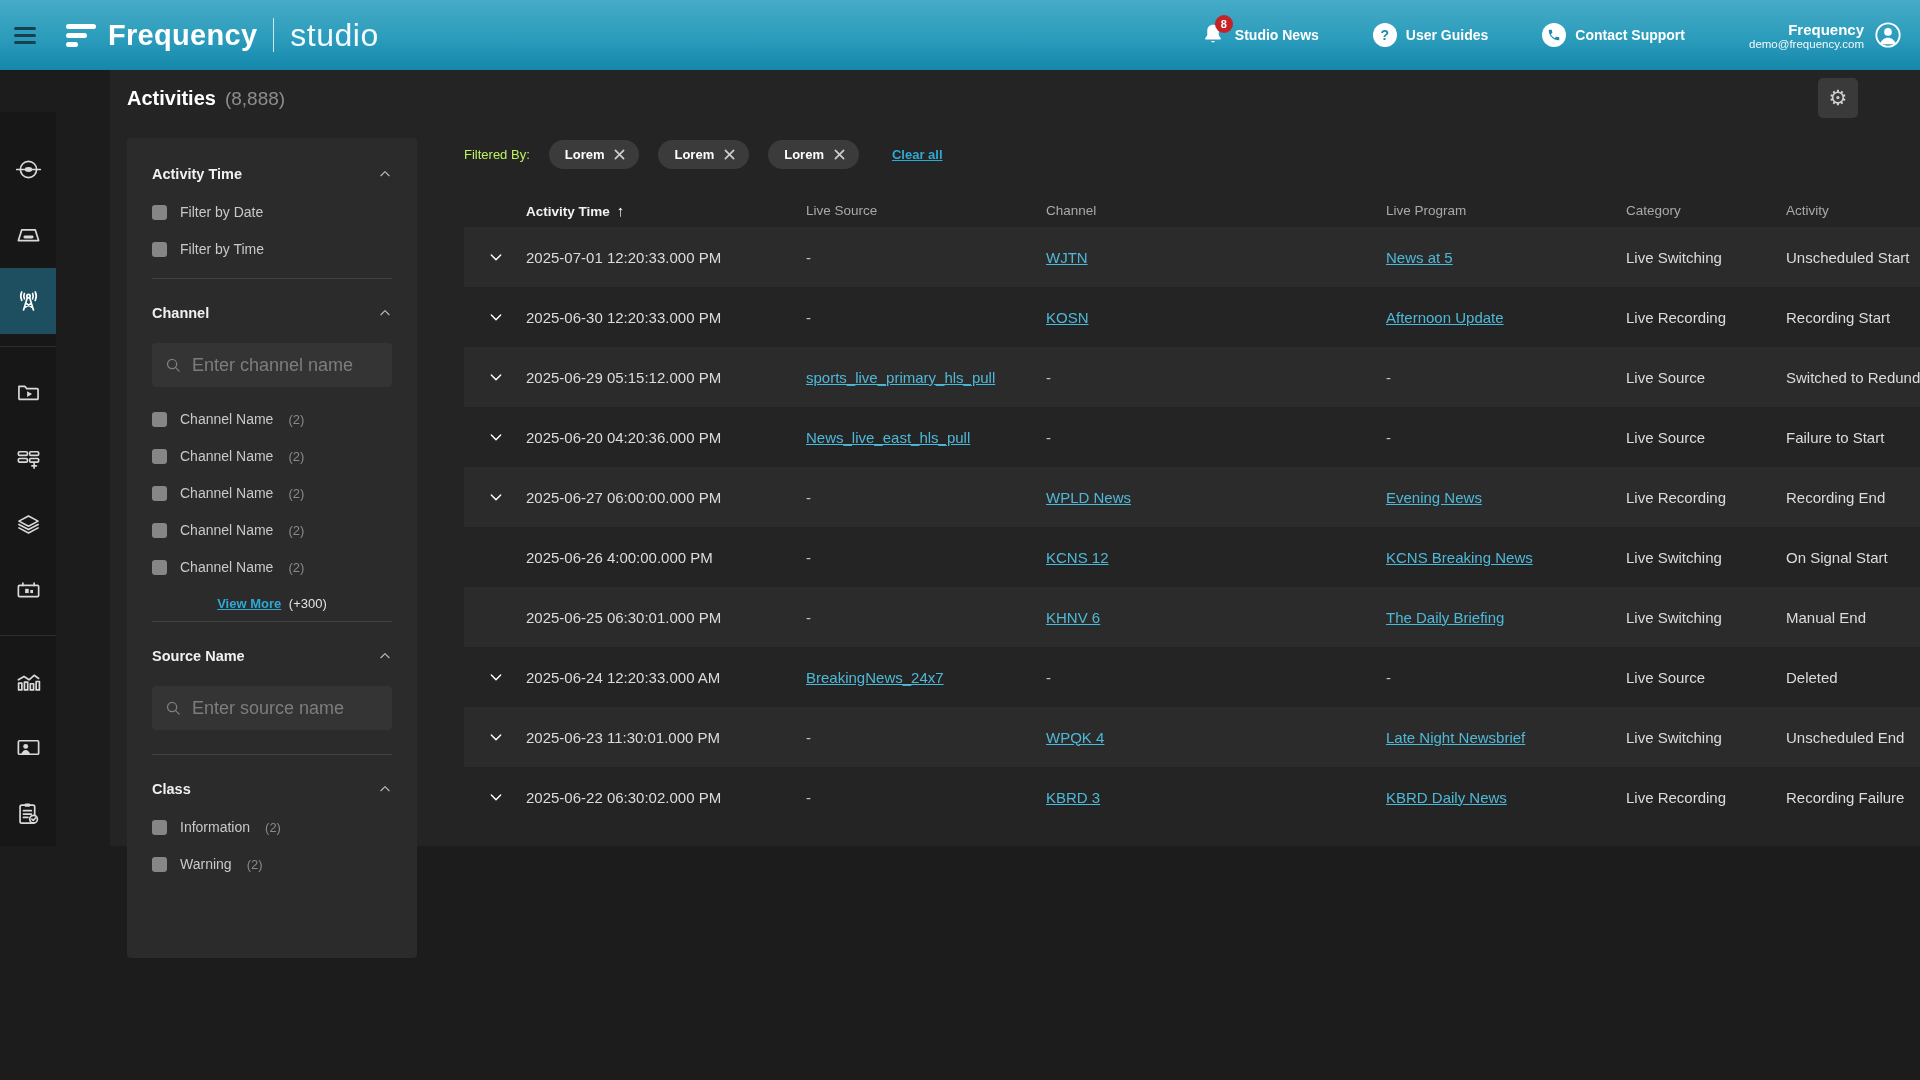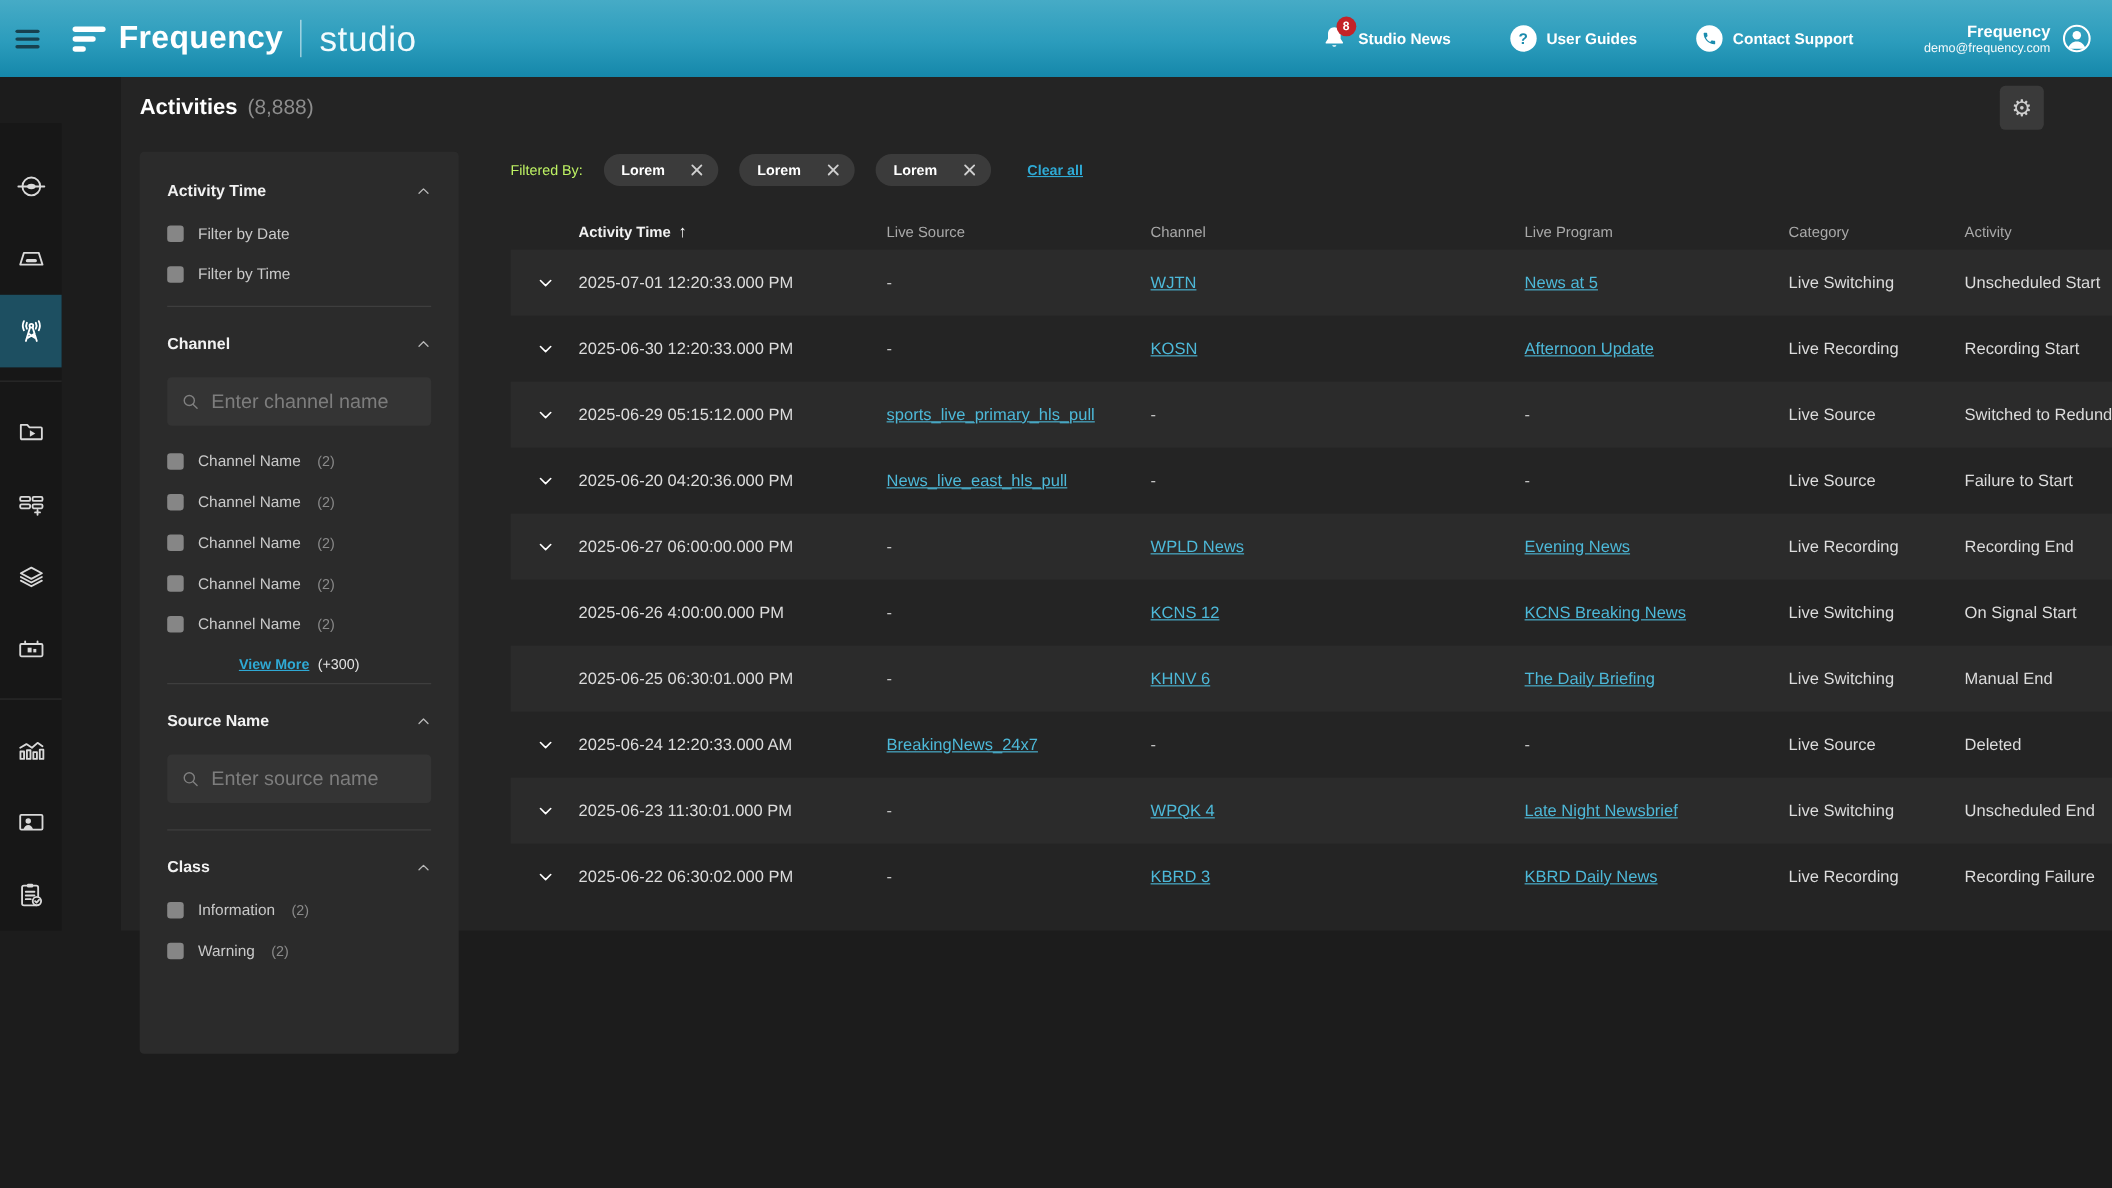--- a/index.html
+++ b/index.html
@@ -80,21 +80,21 @@
     font-family:"Liberation Sans","DejaVu Sans",sans-serif; }
   .fsearch input::placeholder { color:#7d7d7d; }
   .viewmore-row { text-align:center; font-size:13px; margin:2px 0 10px; }
   .viewmore-link { color:#2fa9d4; font-weight:700; text-decoration:underline; }
   .viewmore-count { color:#e2e2e2; font-weight:400; margin-left:4px; }
 
   
   .table-zone { flex:1; min-width:0; overflow:hidden; }
   .filterbar { display:flex; align-items:center; gap:19px; margin:2px 0 24px; }
   .filterbar-label { color:#bef264; font-size:13px; }
-  .chip { display:flex; align-items:center; gap:24px; background:#3b3b3b; border-radius:16px;
+  .chip { display:flex; align-items:center; gap:10px; background:#3b3b3b; border-radius:16px;
     padding:7px 14px 7px 16px; color:#fff; font-size:13px; font-weight:700; cursor:pointer; }
   .chip svg { width:11px; height:11px; stroke:#cfcfcf; stroke-width:1.8; stroke-linecap:round; }
   .clear-all { color:#2fa9d4; font-size:13px; font-weight:700; text-decoration:underline; margin-left:14px; }
 
   .datatable { width:1582px; }
   .thead { display:flex; align-items:center; height:34px; color:#a9a9a9; font-size:13.5px; }
   .trow { display:flex; align-items:center; height:60px; font-size:15px; color:#dcdcdc; }
   .trow.alt { background:#2b2b2b; }
   .c-exp { width:62px; padding-left:20px; }
   .c-time { width:280px; } .c-src { width:240px; } .c-chan { width:340px; }

